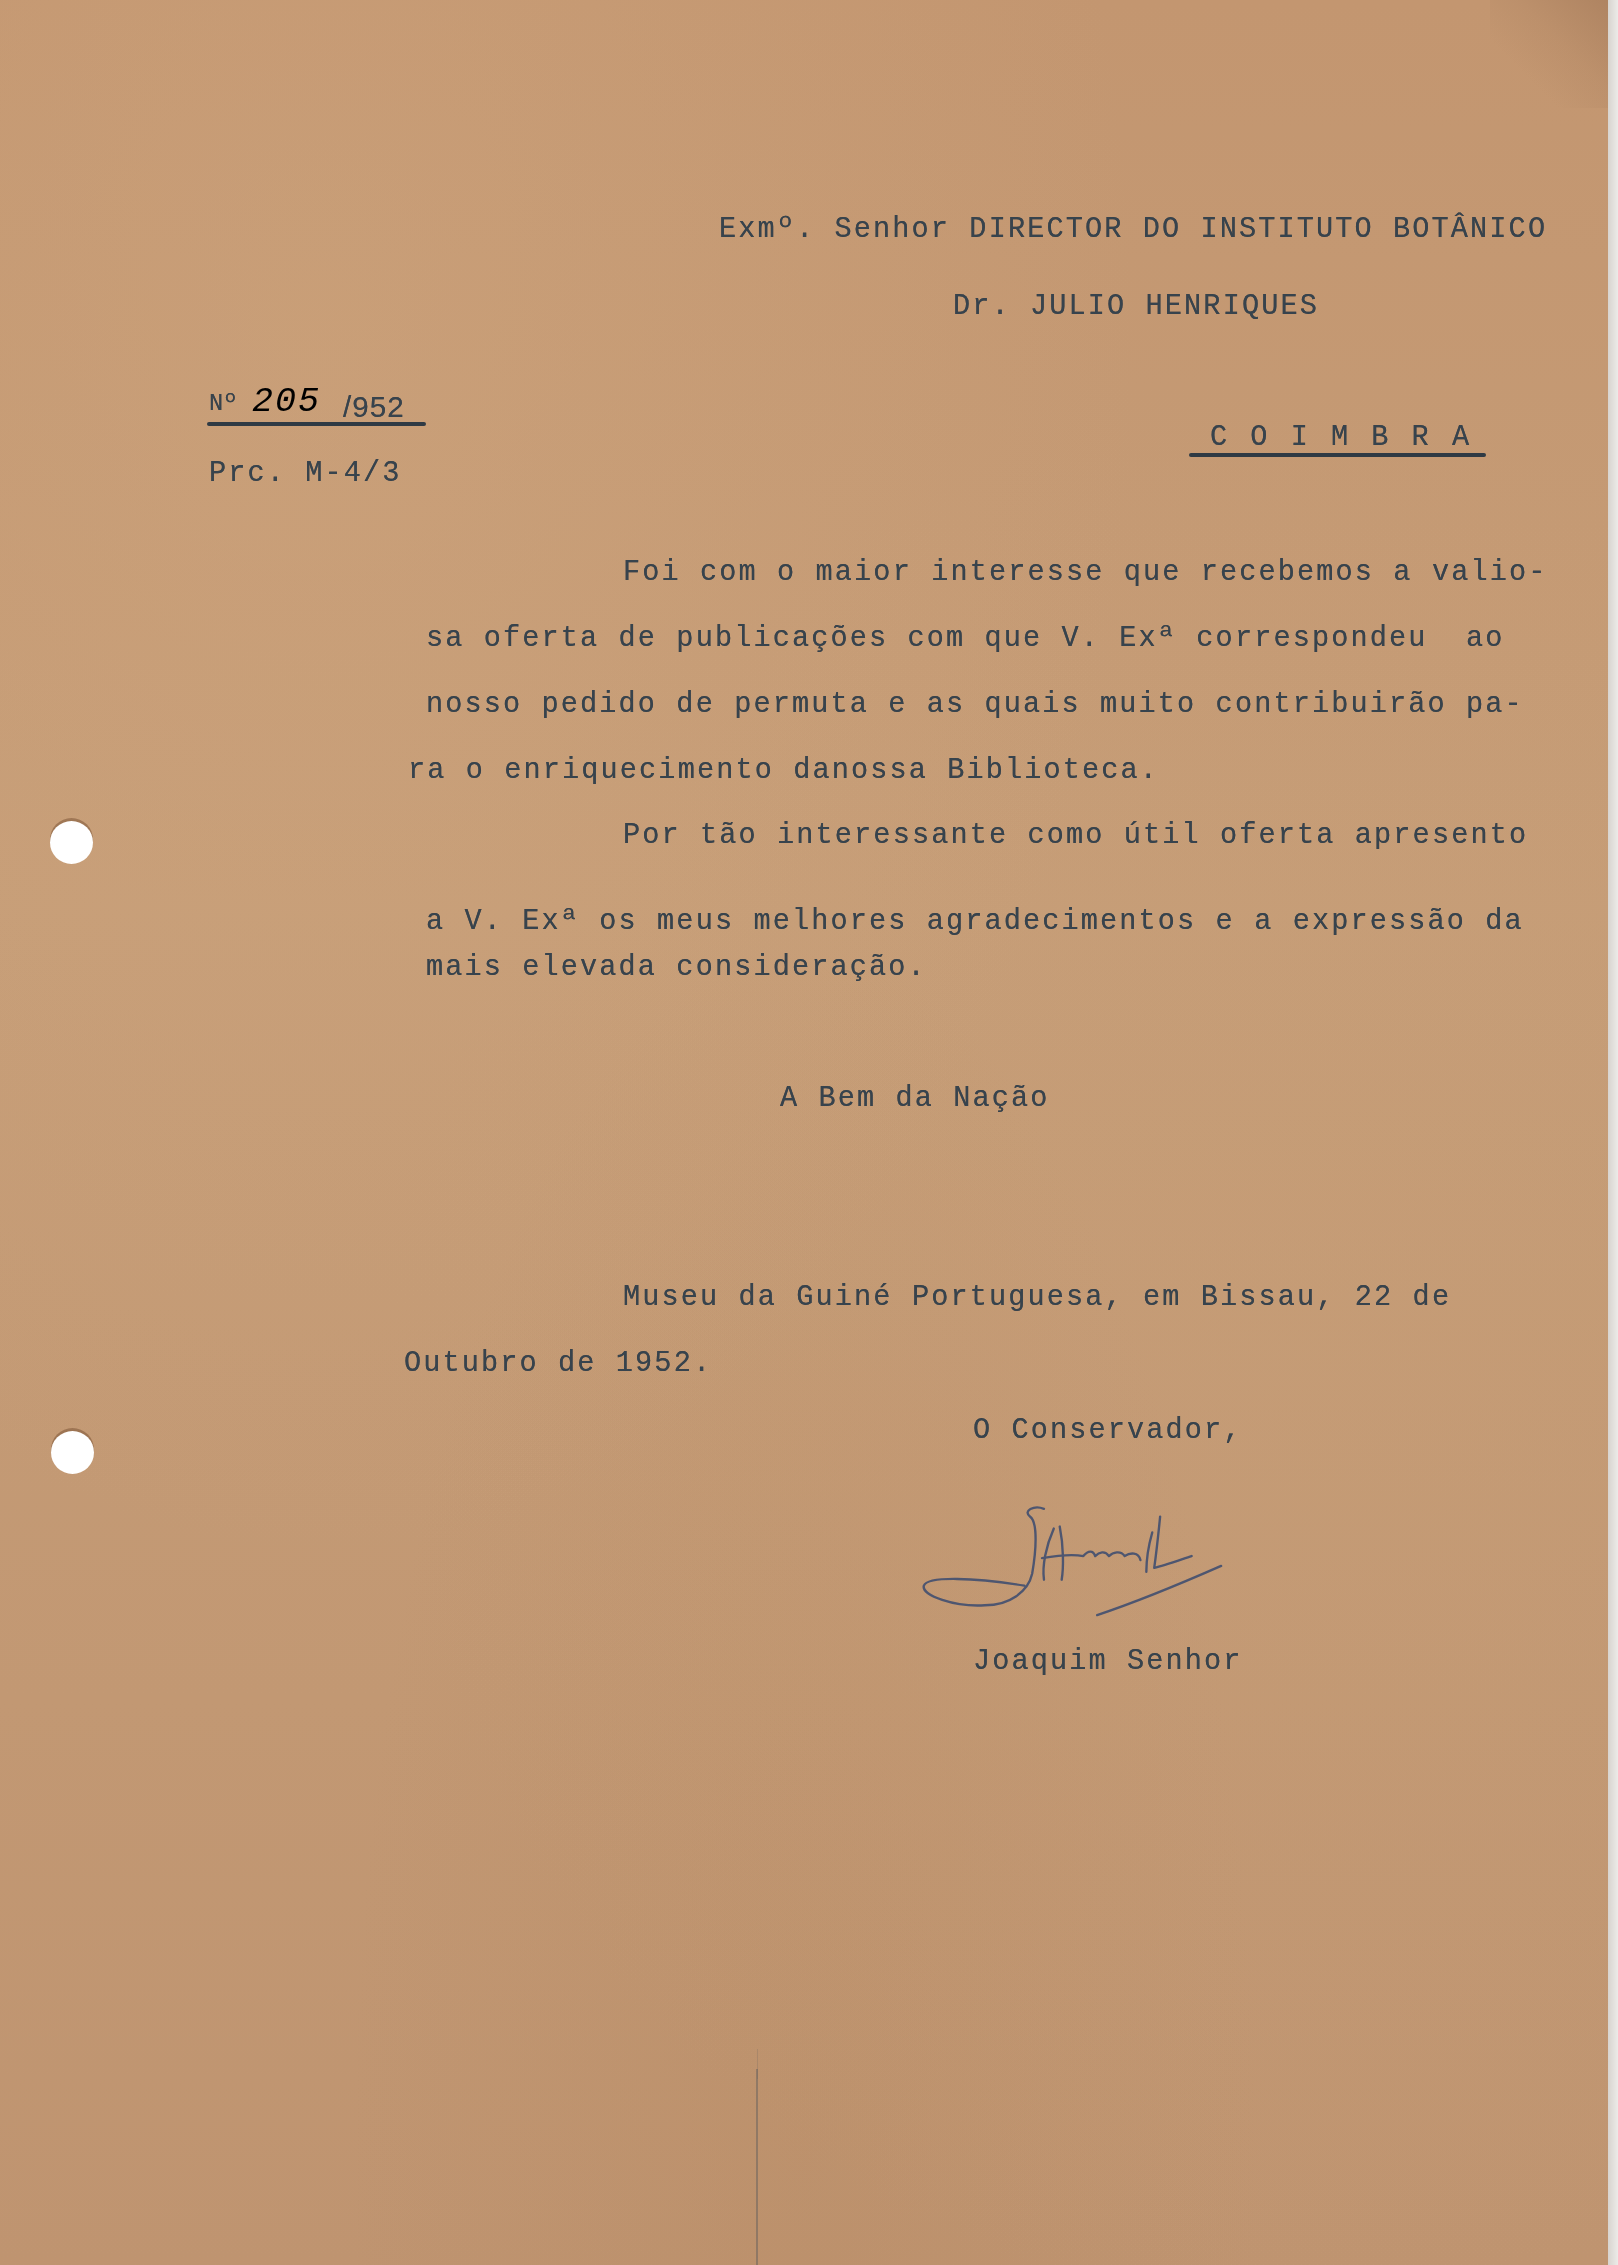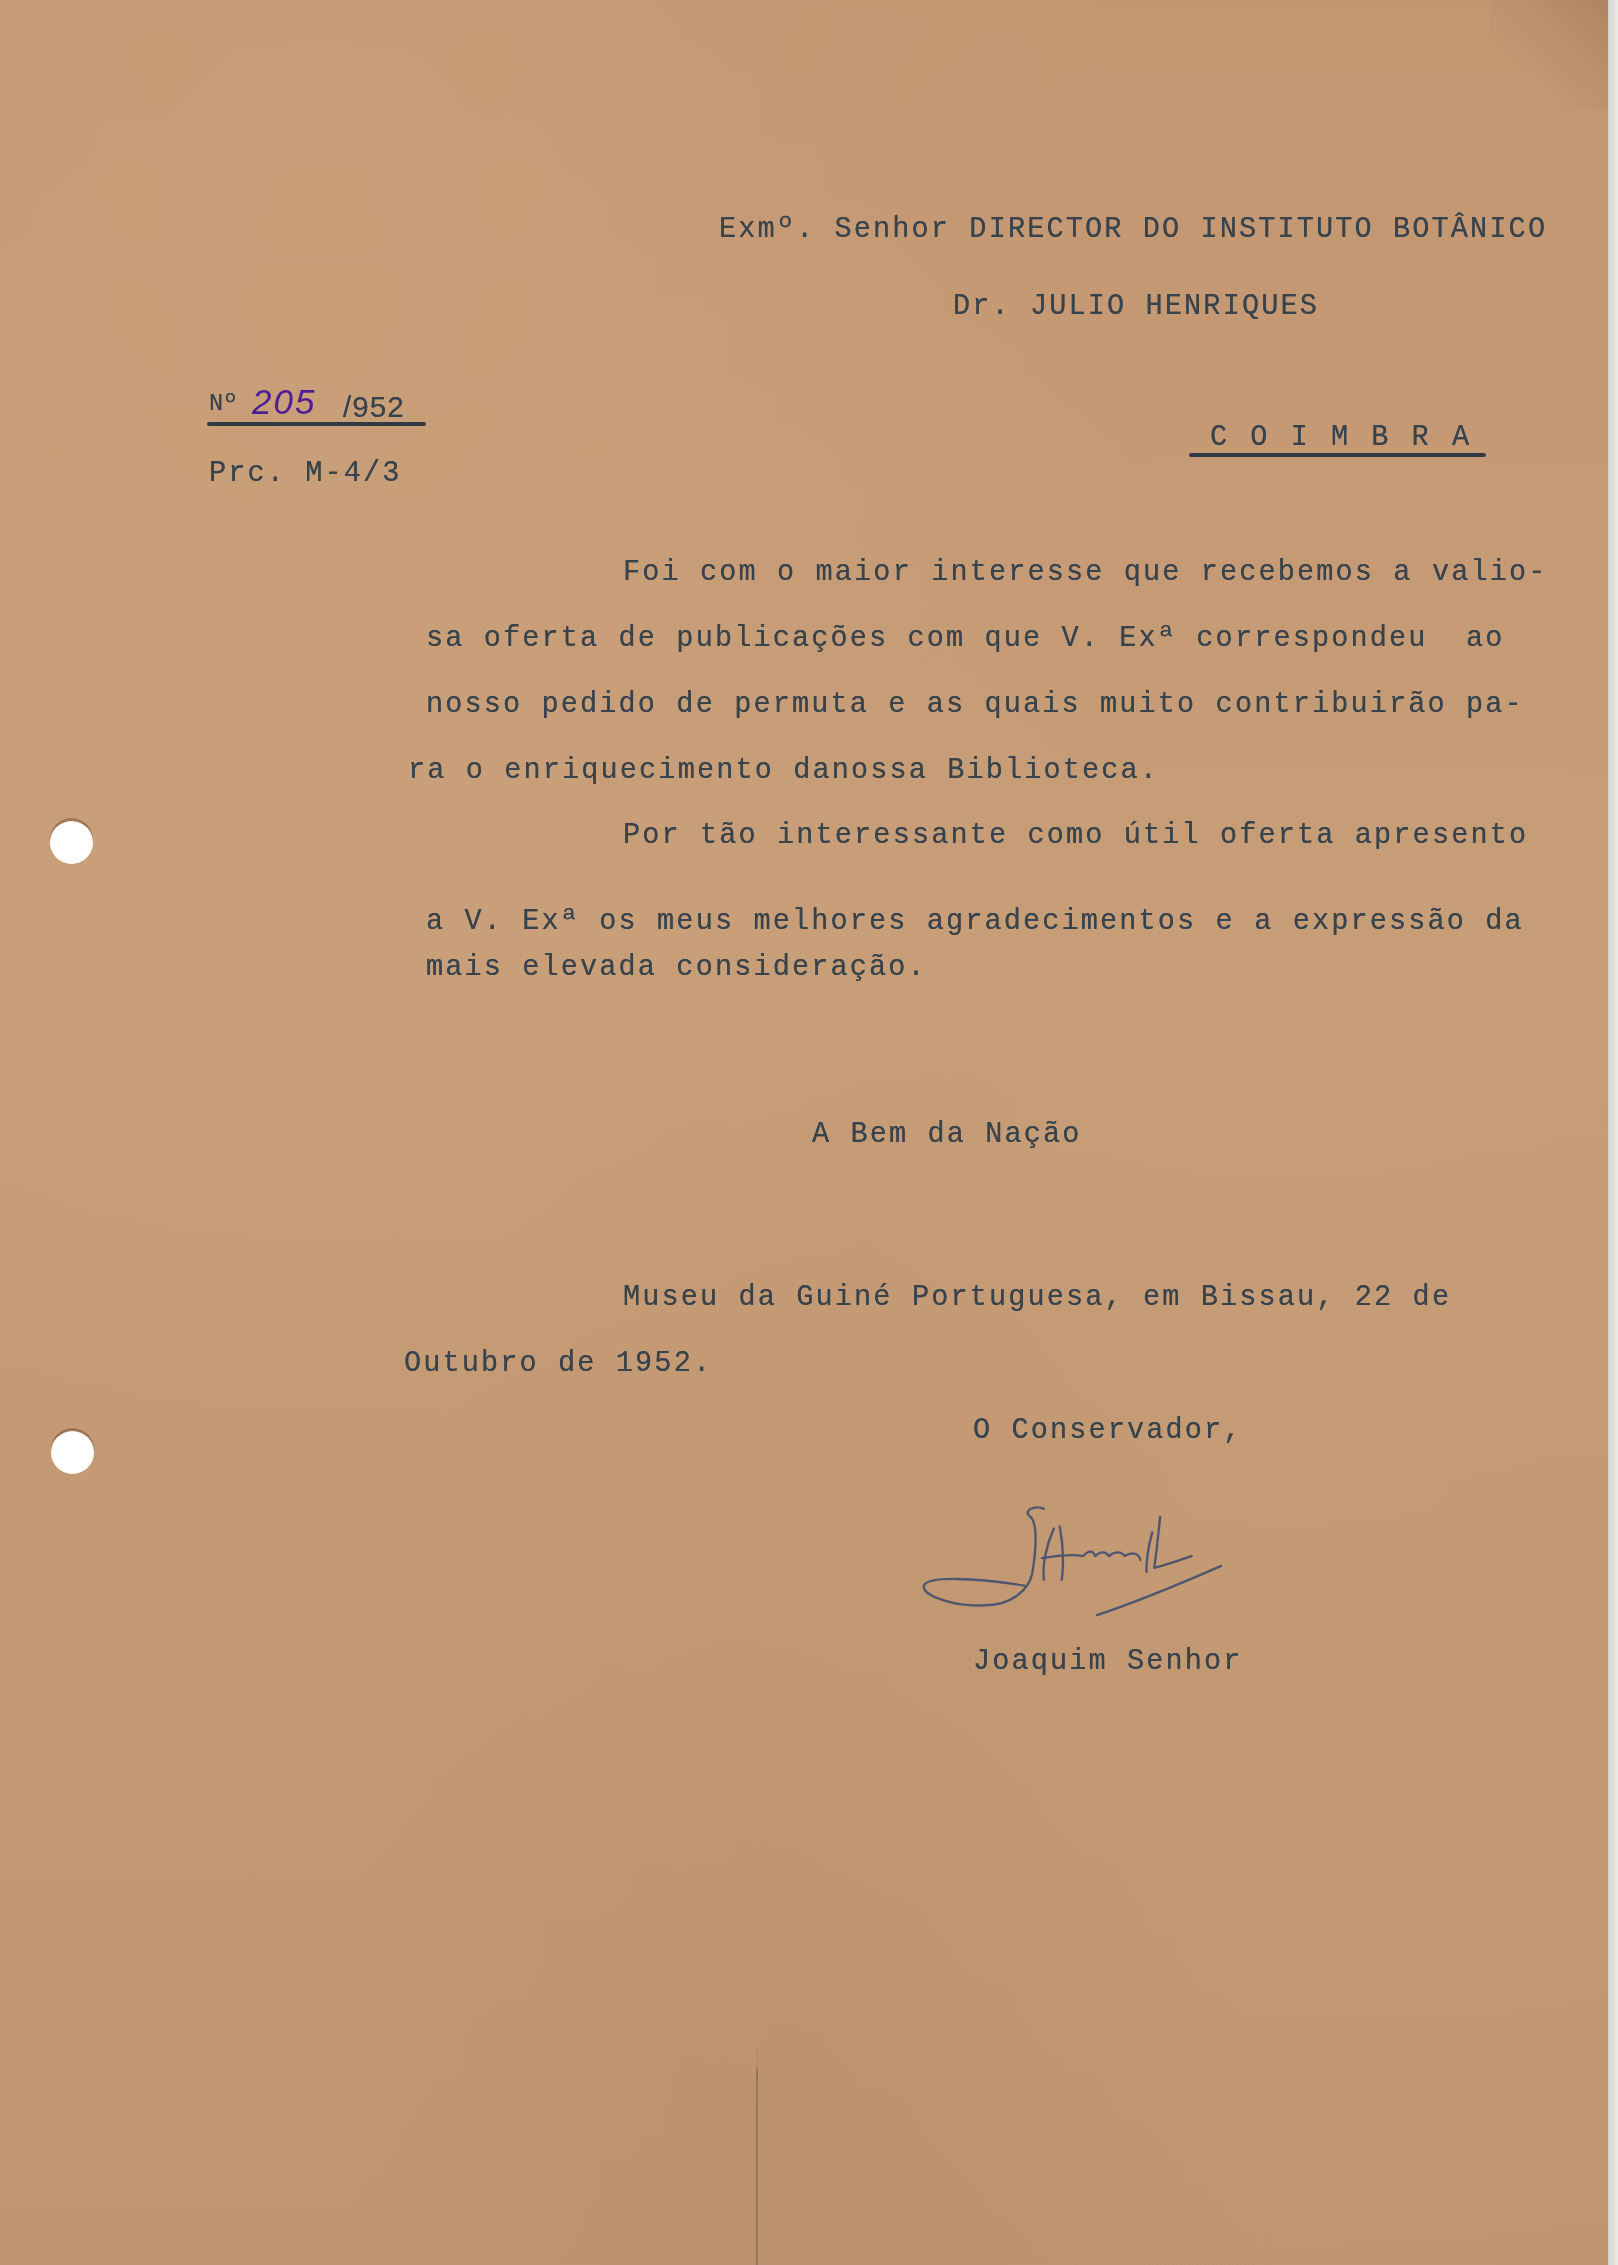--- a/index.html
+++ b/index.html
@@ -66,23 +66,23 @@
     text-shadow: 0 0 0.6px rgba(40,50,60,0.7);
   }
   .underline {
     position: absolute;
     height: 3.9px;
     background: #2f3a44;
     border-radius: 2px;
   }
   .handwritten {
     position: absolute;
-    font-family: Liberation Sans, sans-serif;
+    font-family: Liberation Mono, monospace;
     font-style: italic;
-    color: #4c1d95;
+    color: #000000;
     font-size: 35px;
     letter-spacing: 2px;
   }
   .signature {
     position: absolute;
     left: 916px; top: 1497px;
     width: 315px; height: 128px;
   }
 </style>
 </head>
@@ -114,21 +114,21 @@
 
 <div class="t" style="left:623px; top:559px;">Foi com o maior interesse que recebemos a valio-</div>
 <div class="t" style="left:426px; top:625px;">sa oferta de publicações com que V. Exª correspondeu  ao</div>
 <div class="t" style="left:426px; top:691px;">nosso pedido de permuta e as quais muito contribuirão pa-</div>
 <div class="t" style="left:408px; top:757px;">ra o enriquecimento danossa Biblioteca.</div>
 
 <div class="t" style="left:623px; top:822px;text-align:center;">Por tão interessante como útil oferta apresento</div>
 <div class="t" style="left:426px; top:908px;">a V. Exª os meus melhores agradecimentos e a expressão da</div>
 <div class="t" style="left:426px; top:954px;">mais elevada consideração.</div>
 
-<div class="t" style="left:812px; top:1085px;margin-top:36px;">A Bem da Nação</div>
+<div class="t" style="left:780px; top:1085px;">A Bem da Nação</div>
 
 <div class="t" style="left:623px; top:1284px;text-align:right;">Museu da Guiné Portuguesa, em Bissau, 22 de</div>
 <div class="t" style="left:404px; top:1350px;">Outubro de 1952.</div>
 
 <div class="t" style="left:973px; top:1417px;">O Conservador,</div>
 
 <svg class="signature" viewBox="0 0 320 130">
   <g fill="none" stroke="#4e5670" stroke-width="2.4" stroke-linecap="round" stroke-linejoin="round">
     <path d="M130 12 C 120 8, 108 14, 116 20 C 124 26, 122 55, 118 78 C 114 96, 95 110, 70 110 C 40 112, 5 100, 8 90 C 12 80, 60 82, 110 90"></path>
     <path d="M140 32 C 132 50, 128 70, 130 84"></path>

